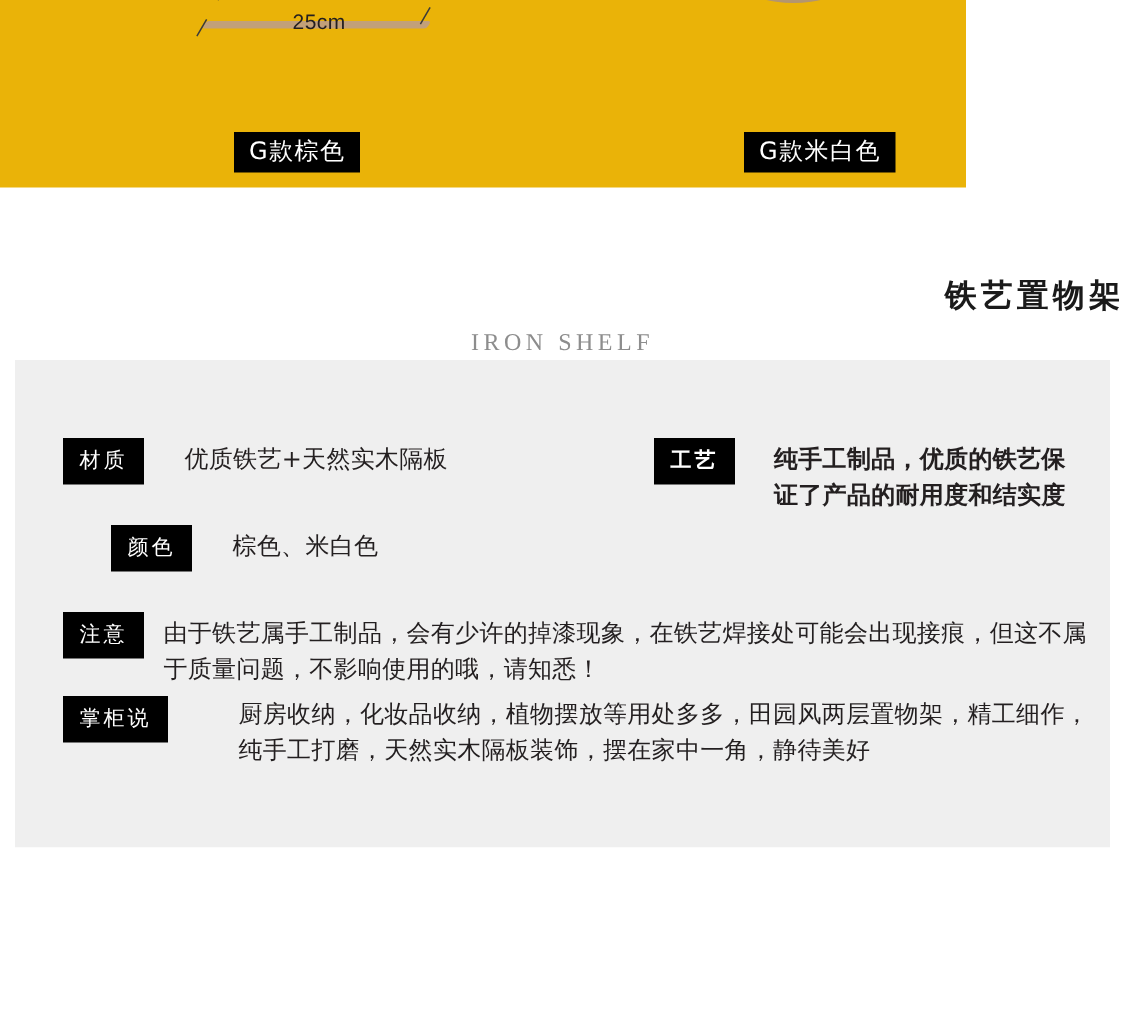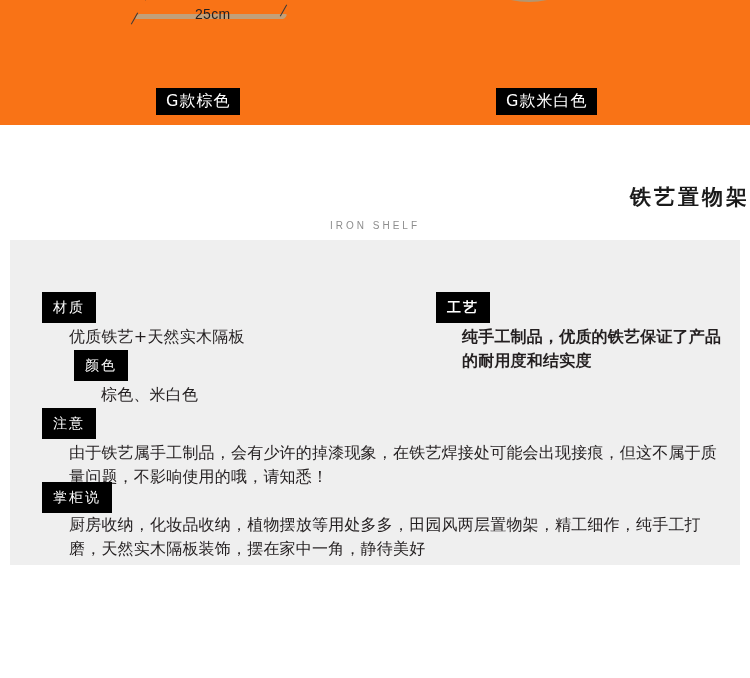--- a/index.html
+++ b/index.html
@@ -12,23 +12,23 @@
     background: #ffffff;
     font-family: "Liberation Sans", sans-serif;
     color: #231f20;
     position: relative;
     overflow: hidden;
   }
 
   
   .photo-area {
     position: relative;
-    width: 750px;
+    width: 644px;
     height: 125px;
-    background: #f97316;
+    background: #eab308;
   }
 
   
   .dim-sketch {
     position: absolute;
     left: 70px;
     top: -10px;
     width: 250px;
     height: 50px;
   }
@@ -103,40 +103,39 @@
   .title-cn {
     font-size: 21px;
     font-weight: bold;
     letter-spacing: 3px;
     color: #1a1a1a;
     font-family: "DejaVu Sans", sans-serif;
     text-align: right;
   }
   .title-en {
     margin-top: 9px;
-    font-size: 10px;
+    font-size: 16px;
     letter-spacing: 3px;
     color: #8d8d8d;
-    font-family: Liberation Sans, sans-serif;
+    font-family: Liberation Serif, serif;
   }
 
   
   .spec-panel {
     position: absolute;
     left: 10px;
     top: 240px;
     width: 730px;
     height: 325px;
     background: #efefef;
   }
   .spec-row {
     position: absolute;
     display: flex;
     align-items: flex-start;
-    flex-direction: column;
   }
   .tag {
     background: #000000;
     color: #ffffff;
     font-size: 14px;
     line-height: 1;
     padding: 8px 11px 9px 11px;
     letter-spacing: 2px;
     white-space: nowrap;
     font-family: "DejaVu Sans", sans-serif;
@@ -153,23 +152,23 @@
   .row-material { left: 32px; top: 52px; }
   .row-material .tag-val { margin-left: 27px; margin-top: 2px; }
 
   .row-craft { left: 426px; top: 52px; width: 288px; font-weight: bold; }
   .row-craft .tag-val { margin-left: 26px; margin-top: 2px; }
 
   .row-color { left: 32px; top: 110px; padding-left: 32px; }
   .row-color .tag-val { margin-left: 27px; margin-top: 2px; }
 
   .row-notice { left: 32px; top: 168px; width: 690px; }
-  .row-notice .tag-val { margin-left: 27px; margin-top: 2px; }
-
-  .row-owner { left: 32px; top: 242px; width: 690px; }
+  .row-notice .tag-val { margin-left: 13px; margin-top: 2px; }
+
+  .row-owner { left: 32px; top: 224px; width: 690px; gap: 20px; }
   .row-owner .tag-val { margin-left: 27px; margin-top: 0px; }
 
   .bottom-white {
     position: absolute;
     left: 0;
     top: 565px;
     width: 750px;
     height: 113px;
     background: #ffffff;
   }

